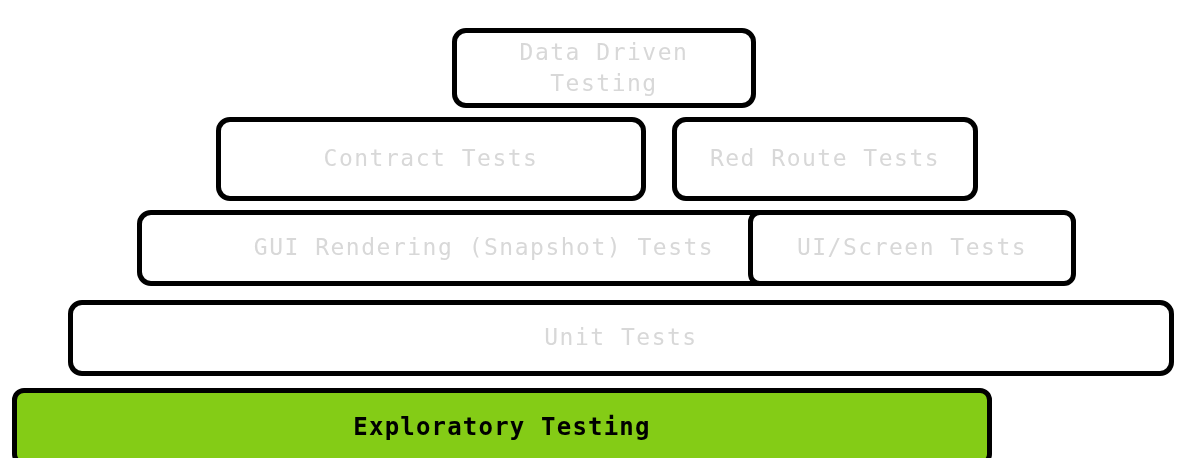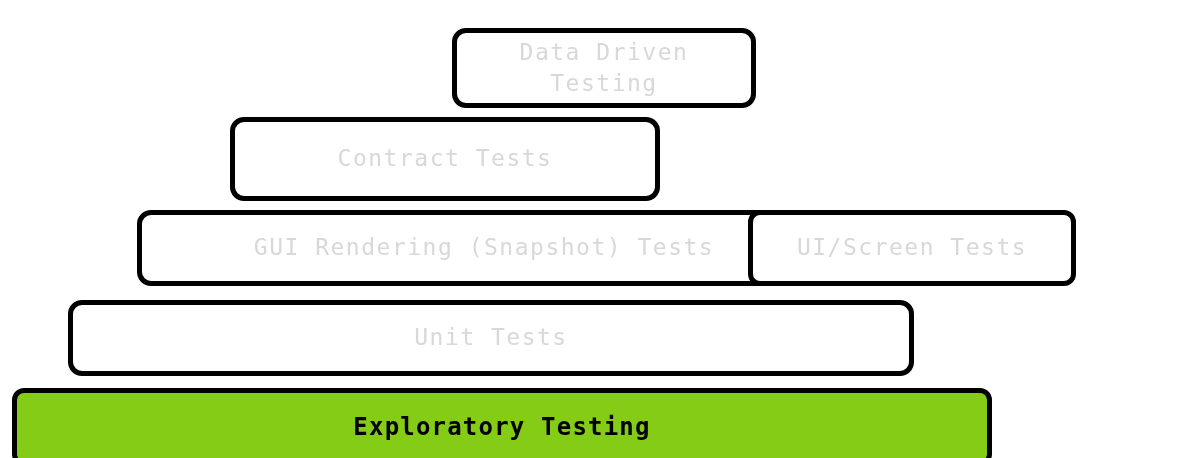--- a/index.html
+++ b/index.html
@@ -38,35 +38,35 @@
     color: #d8d8d8;
     white-space: pre-line;
     user-select: none;
   }
   
   .box-data-driven {
     left: 452px; top: 13px; width: 304px; height: 80px;
   }
   
   .box-contract {
-    left: 230px; top: 102px; width: 430px; height: 84px;
+    left: 216px; top: 102px; width: 430px; height: 84px;
   }
   .box-red-route {
     left: 672px; top: 102px; width: 306px; height: 84px;
   }
   
   .box-gui-rendering {
     left: 137px; top: 195px; width: 694px; height: 76px;
   }
   .box-ui-screen {
     left: 748px; top: 195px; width: 328px; height: 76px; border-radius: 12px;
   }
   
   .box-unit {
-    left: 68px; top: 285px; width: 846px; height: 76px;
+    left: 68px; top: 285px; width: 1106px; height: 76px;
   }
   
   .box-exploratory {
     left: 12px; top: 373px; width: 980px; height: 78px;
     background: #84cc16;
     border-radius: 12px;
   }
   .box-exploratory .tier-label {
     color: #000000;
     font-weight: bold;
@@ -80,20 +80,23 @@
 <div id="diagram">
 
   <div class="tier-box box-data-driven">
     <span class="tier-label">Data Driven
 Testing</span>
   </div>
 
   <div class="tier-box box-contract">
     <span class="tier-label">Contract Tests</span>
   </div>
+  <div class="tier-box box-red-route">
+    <span class="tier-label">Red Route Tests</span>
+  </div>
 
   <div class="tier-box box-gui-rendering">
     <span class="tier-label">GUI Rendering (Snapshot) Tests</span>
   </div>
   <div class="tier-box box-ui-screen">
     <span class="tier-label">UI/Screen Tests</span>
   </div>
 
   <div class="tier-box box-unit">
     <span class="tier-label">Unit Tests</span>

